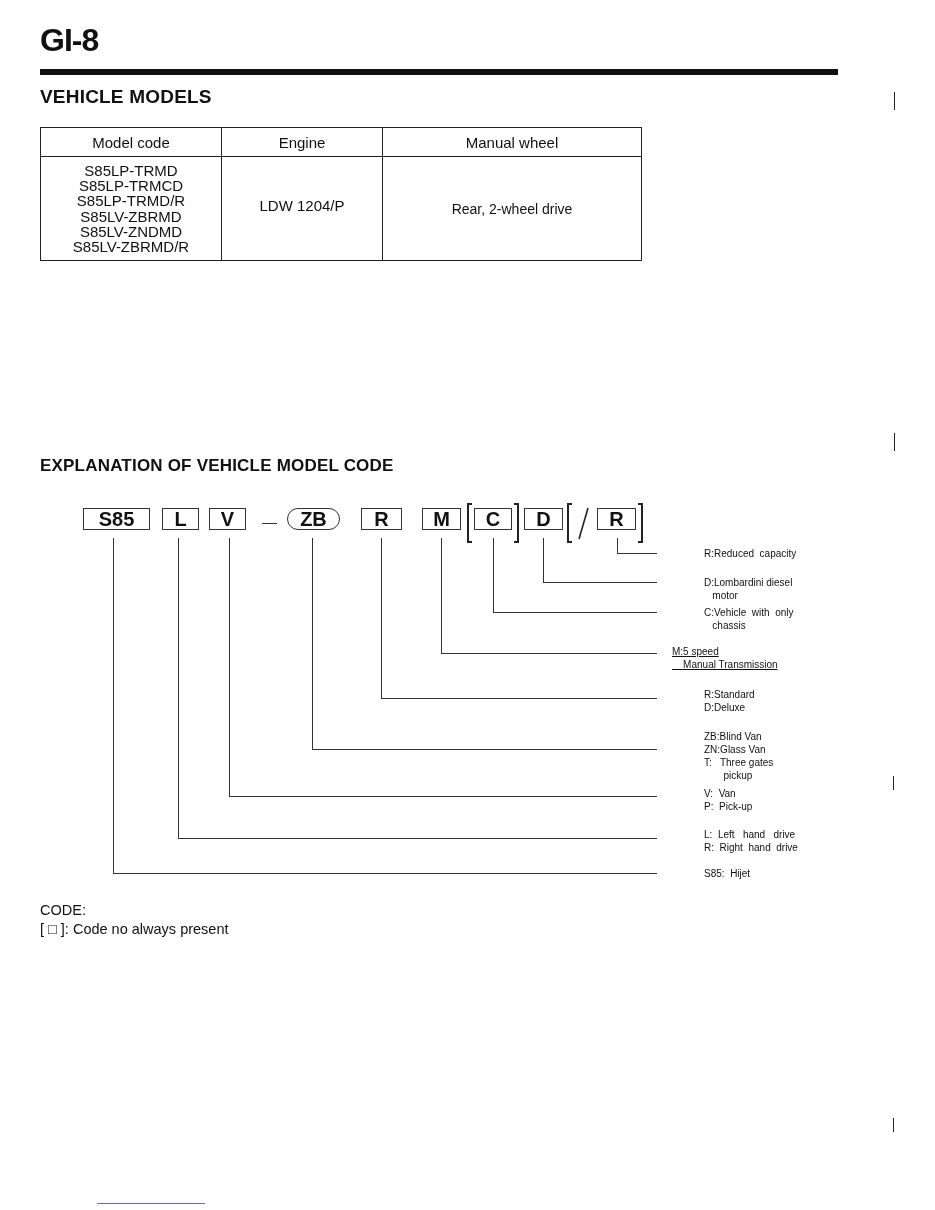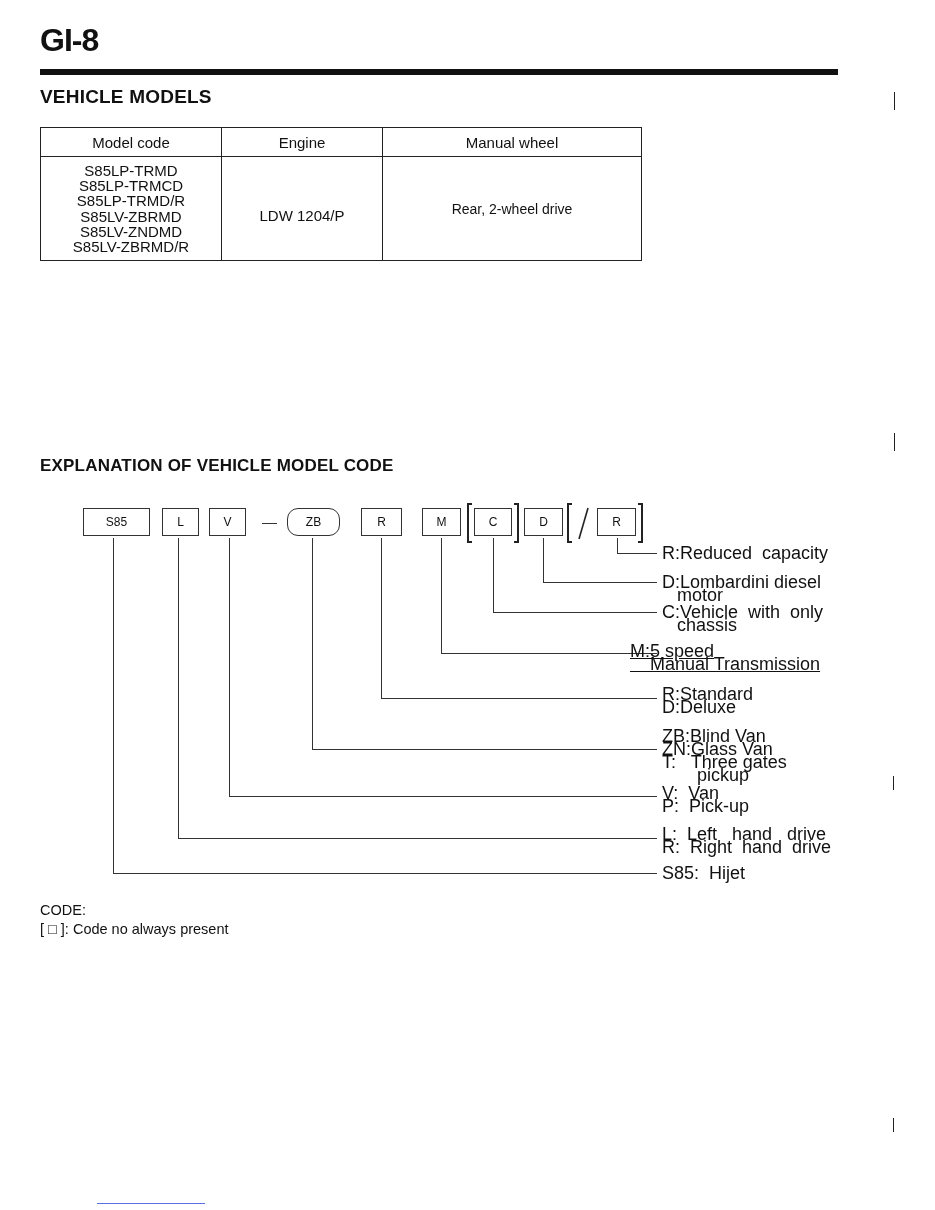--- a/index.html
+++ b/index.html
@@ -10,30 +10,30 @@
   .rule { left:40px; top:69px; width:798px; height:6px; background:#111; }
   .h2 { font-size:19px; font-weight:bold; letter-spacing:0.2px; }
   table.models { position:absolute; left:40px; top:127px; width:602px; border-collapse:collapse;
                  font-size:14px; }
   table.models th, table.models td { border:1.5px solid #222; text-align:center; font-weight:normal; }
   table.models th { height:26px; font-size:15px; }
   table.models td { vertical-align:middle; padding:4px 0;margin-top:44px; }
   .codes div { line-height:15.3px; font-size:15px; }
   .engine { font-size:15px; }
   .drive { font-size:14px; }
-  .box { position:absolute; border:1.5px solid #333; height:28px; top:508px;
+  .box { position:absolute; border:1.5px solid #333; height:22px; top:508px;
          display:flex; align-items:center; justify-content:center;
-         font-weight:normal; font-size:12px; box-sizing:border-box; }
+         font-weight:bold; font-size:20px; box-sizing:border-box; }
   .bracket { position:absolute; top:503px; height:40px; width:5px; box-sizing:border-box;
              border:2px solid #222; }
   .bracket.open { border-right:none; }
   .bracket.close { border-left:none; }
   .vline { position:absolute; width:0; border-left:1.3px solid #333; }
   .hline { position:absolute; height:0; border-top:1.3px solid #333; }
-  .desc { position:absolute; font-size:18px; line-height:13px; white-space:pre; }
+  .desc { position:absolute; font-size:10px; line-height:13px; white-space:pre;margin-left:42px; }
   .note { font-size:14.5px; line-height:19px; }
   .sep-dash { left:262px; top:523px; width:15px; height:0; border-top:1.3px solid #333; }
   .slash { left:576px; top:505px; width:14px; height:38px; }
   .bottom-link { left:97px; top:1203px; width:108px; height:0; border-top:1px solid #5a6ee8; }
   .margin-mark { position:absolute; width:0; border-left:1.5px solid #222; }
 </style>
 </head>
 <body>
 
 <div class="abs page-num">GI-8</div>
@@ -52,21 +52,21 @@
   <tbody>
     <tr style="height:104px;">
       <td class="codes">
         <div>S85LP-TRMD</div>
         <div>S85LP-TRMCD</div>
         <div>S85LP-TRMD/R</div>
         <div>S85LV-ZBRMD</div>
         <div>S85LV-ZNDMD</div>
         <div>S85LV-ZBRMD/R</div>
       </td>
-      <td class="engine" style="vertical-align:top;padding-top:50px;">LDW 1204/P</td>
+      <td class="engine" style="vertical-align:top;padding-top:40px;">LDW 1204/P</td>
       <td class="drive">Rear, 2-wheel drive</td>
     </tr>
   </tbody>
 </table>
 
 <div class="abs h2" style="left:40px;top:456px;font-size:17px;">EXPLANATION OF VEHICLE MODEL CODE</div>
 
 <div class="box" style="left:83px;width:67px;">S85</div>
 <div class="box" style="left:162px;width:37px;">L</div>
 <div class="box" style="left:209px;width:37px;">V</div>

